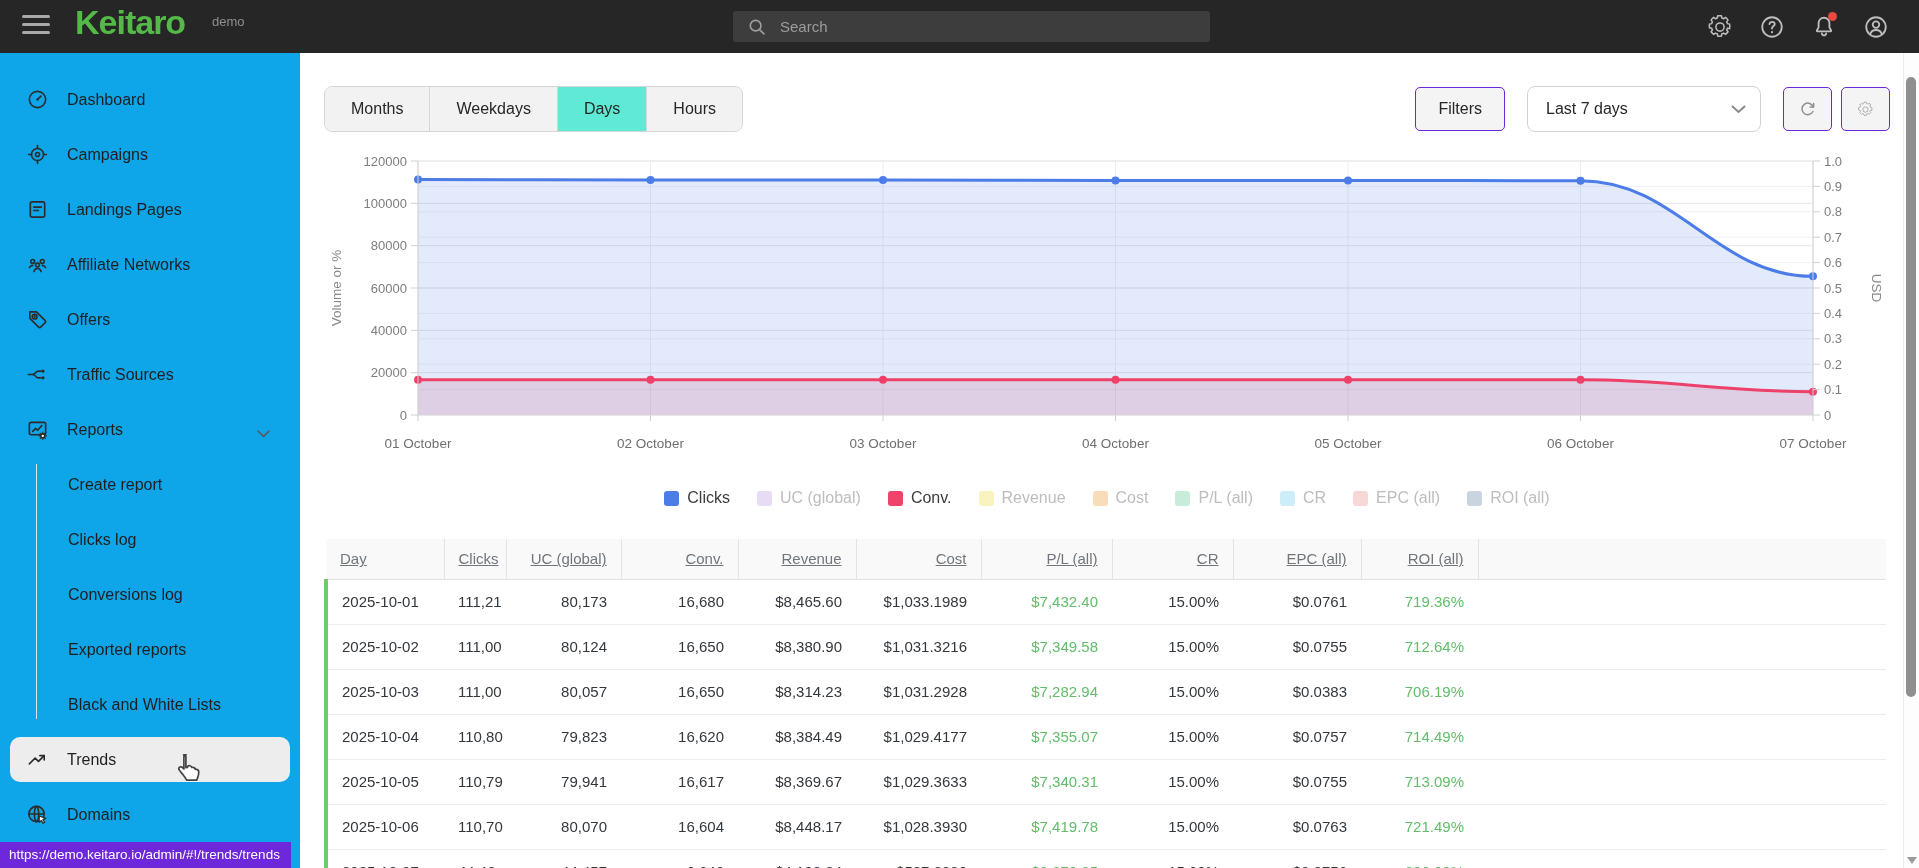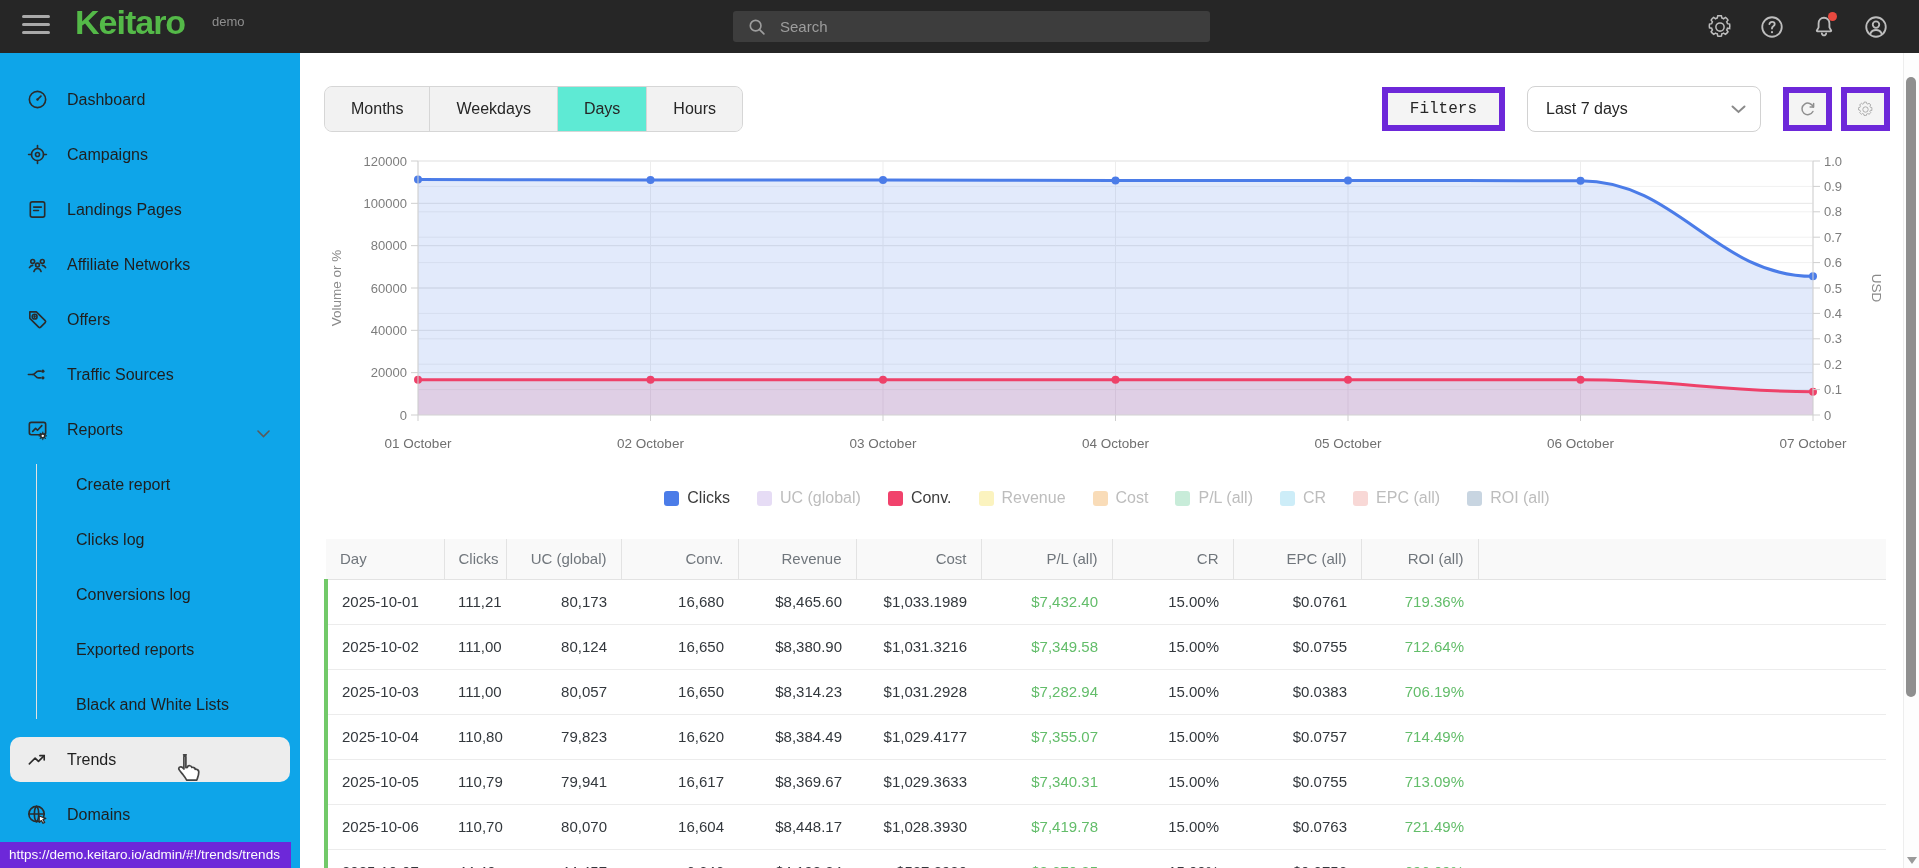--- a/index.html
+++ b/index.html
@@ -23,52 +23,52 @@
   .sidebar{position:absolute;top:53px;left:0;width:300px;bottom:0;background:#0ea5e9;z-index:10;}
   .nav{list-style:none;margin:0;padding:24px 0 0 0;}
   .nav-item{height:45px;margin:0 10px 10px 10px;display:flex;align-items:center;border-radius:10px;cursor:pointer;position:relative;}
   .nav-item.active{background:#ededed;}
   .nav-item .nico{width:23px;height:23px;margin:0 18px 0 16px;color:#2b2b2b;flex:none;}
   .nav-item .nico svg{width:23px;height:23px;display:block;}
   .nav-item .nlabel{font-size:16px;color:#1f1f1f;}
   .nav-item .chev{position:absolute;right:20px;top:17px;}
   .subwrap{position:relative;}
   .subwrap:before{content:"";position:absolute;left:36px;top:2px;bottom:8px;width:1px;background:#e2e2e2;}
-  .sub{list-style:none;margin:8px;padding:0;}
+  .sub{list-style:none;margin:0;padding:0;}
   .sub .nav-item{margin-left:10px;}
   .sub .nlabel{margin-left:58px;}
   
   .content{position:absolute;left:300px;top:53px;right:15px;bottom:0;padding:33px 14px 0 24px;overflow:hidden;}
   .toolbar{display:flex;align-items:center;height:46px;}
   .tabs{display:flex;border:1px solid #d6d6d6;border-radius:8px;overflow:hidden;background:#f2f2f2;}
   .tab{height:44px;line-height:44px;padding:0 26px;font-size:16px;color:#262626;border-left:1px solid #d6d6d6;cursor:pointer;background:#f2f2f2;}
   .tab:first-child{border-left:0;}
   .tab.active{background:#5eead4;}
   .toolbar .spacer{flex:1;}
-  .btn{height:44px;border:6px solid #6d28d9;background:#f4f4f4;border-radius:0;font-size:16px;color:#262626;
-       display:flex;align-items:center;justify-content:center;cursor:pointer;font-family:Liberation Mono, monospace;}
+  .btn{height:44px;border:1px solid #6d28d9;background:#f4f4f4;border-radius:5px;font-size:16px;color:#262626;
+       display:flex;align-items:center;justify-content:center;cursor:pointer;font-family:Liberation Sans, sans-serif;}
   .filters-btn{padding:0 22px;margin-right:22px;}
   .range-select{width:200px;height:44px;background:#fff;border:1px solid #d2d2d2;border-radius:8px;display:flex;align-items:center;
        font-size:16px;color:#262626;padding:0 14px 0 18px;cursor:pointer;margin-right:22px;justify-content:space-between;}
   .icon-btn{width:49px;margin-right:9px;color:#8f8f8f;}
   .icon-btn:last-child{margin-right:0;}
   
   .chartwrap{margin-top:13px;}
   .legend{display:flex;justify-content:center;align-items:center;gap:27px;margin-top:24px;}
   .lg-item{display:flex;align-items:center;gap:8px;cursor:pointer;}
   .lg-box{width:15px;height:15px;border-radius:3px;flex:none;}
   .lg-label{font-size:16px;}
   .lg-on{color:#3c3c3c;}
   .lg-off{color:#bdbdbd;}
   
   .tablewrap{margin-top:32px;}
   table{border-collapse:collapse;width:1562px;table-layout:fixed;}
   thead tr{background:#f9f9f9;height:40px;}
   th{font-size:15px;font-weight:400;color:#70767c;border:1px solid #e3e3e3;border-top:0;
-     padding:0 14px;text-align:right;white-space:nowrap;overflow:hidden;}
+     padding:0 14px;text-align:right;white-space:nowrap;overflow:hidden;text-decoration:underline;}
   th.l{text-align:left;}
   th:first-child{border-left:0;}
   th:last-child{border-right:0;}
   tbody tr{height:45px;border-bottom:1px solid #ececec;border-left:4px solid #72c969;}
   td{font-size:15px;color:#33383d;padding:0 14px;text-align:right;white-space:nowrap;overflow:hidden;}
   td.l{text-align:left;}
   td.green{color:#63bd6a;}
   
   .statusbar{position:absolute;left:0;bottom:0;background:#6d28d9;color:#fdfdfd;font-size:13.5px;
              padding:5px 11px 6px 9px;z-index:40;white-space:nowrap;}

